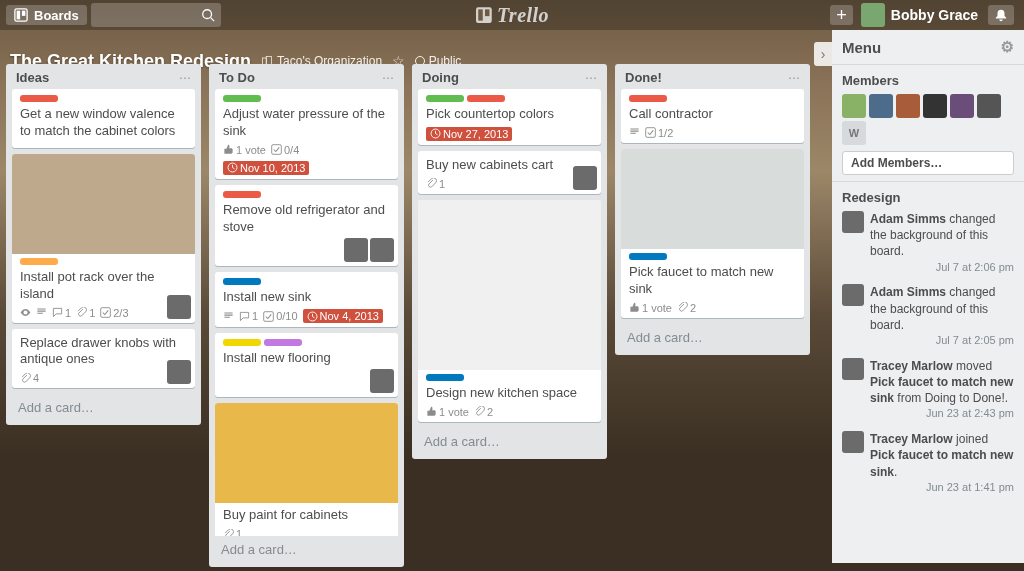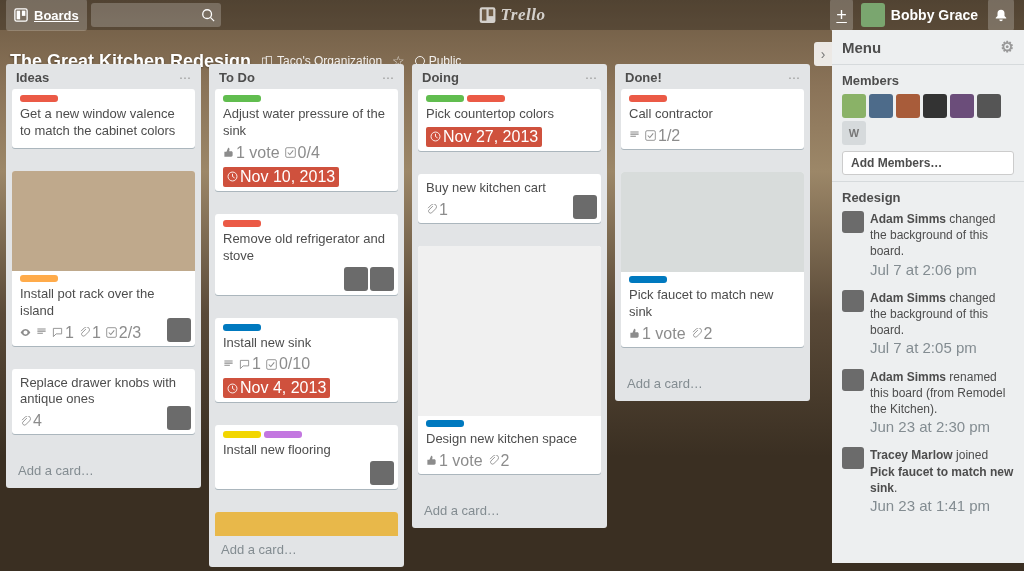--- a/index.html
+++ b/index.html
@@ -17,39 +17,38 @@
   background: rgba(0,0,0,0.25);
   display: flex;
   align-items: center;
   padding: 0 6px;
   color: #fff;
   position: relative;
 }
 .btn-header {
   background: rgba(255,255,255,0.22);
   border-radius: 3px;
-  height: 32px;
+  height: 20px;
   display: flex;
   align-items: center;
   padding: 0 8px;
   margin-right: 4px;
   font-size: 13px;
   font-weight: bold;
   cursor: pointer;
-  text-decoration: underline;
 }
 .icon-sq { width: 14px; height: 14px; display: inline-block; margin-right: 6px; }
 .trello-logo {
   position: absolute;
   left: 50%;
   transform: translateX(-50%);
   font-family: cursive;
   font-style: italic;
   font-weight: bold;
-  font-size: 17px;
+  font-size: 20px;
   color: rgba(255,255,255,0.75);
   display: flex;
   align-items: center;
   letter-spacing: 0.5px;
 }
 .search-box {
   background: rgba(255,255,255,0.22);
   border-radius: 3px;
   height: 24px;
   width: 130px;
@@ -100,21 +99,21 @@
   align-items: center;
   justify-content: space-between;
   padding: 0 4px 4px;
 }
 .list-title { font-size: 13px; font-weight: bold; color: #4d4d4d; }
 .list-cards { overflow-y: auto; flex: 1; }
 .card {
   background: #fff;
   border-radius: 3px;
   box-shadow: 0 1px 0 rgba(9,45,66,.25);
-  margin-bottom: 23px;
+  margin-bottom: 6px;
   padding: 6px 8px 4px;
   font-size: 13px;
   color: #4d4d4d;
   position: relative;
 }
 .labels { display: flex; gap: 3px; margin-bottom: 4px; }
 .label { width: 38px; height: 7px; border-radius: 3px; }
 .l-red { background: #eb5a46; }
 .l-green { background: #61bd4f; }
 .l-orange { background: #ffab4a; }
@@ -128,21 +127,21 @@
   height: 100px;
   border-radius: 3px 3px 0 0;
   background: #ccc;
 }
 .badges {
   display: flex;
   align-items: center;
   flex-wrap: wrap;
   gap: 5px;
   color: #8c8c8c;
-  font-size: 16px;
+  font-size: 11px;
   text-align: right;
 }
 .badge { display: flex; align-items: center; gap: 2px; }
 .badge-due {
   background: #e2e4e6;
   color: #8c8c8c;
   border-radius: 2px;
   padding: 1px 4px;
 }
 .badge-due.past { background: #cf513d; color: #fff; }
@@ -172,21 +171,21 @@
   overflow-y: auto;
 }
 .sidebar h3 { font-size: 15px; color: #4d4d4d; margin-bottom: 8px; display: flex; justify-content: space-between; align-items: center; }
 .sidebar h4 { font-size: 13px; color: #4d4d4d; margin: 8px 0 6px; }
 .member-list { display: flex; flex-wrap: wrap; gap: 3px; margin-bottom: 6px; }
 .member { width: 24px; height: 24px; border-radius: 3px; background: #888; }
 .add-members { background: #fff; border: 1px solid #ccc; border-radius: 3px; padding: 4px 8px; font-size: 12px; font-weight: bold; color: #4d4d4d; cursor: pointer; margin-bottom: 6px; }
 hr { border: none; border-top: 1px solid #d6dadc; margin: 6px -10px; }
 .activity-item { display: flex; gap: 6px; font-size: 12px; color: #4d4d4d; margin-bottom: 10px; line-height: 1.35; }
 .activity-item .avatar-xs { flex-shrink: 0; width: 22px; height: 22px; }
-.activity-item .time { color: #838c91; font-size: 15px; }
+.activity-item .time { color: #838c91; font-size: 11px; text-align: right; }
 .bico { width: 11px; height: 11px; }
 .gear { color: #999; }
 .globe { width: 10px; height: 10px; border: 1px solid #fff; border-radius: 50%; display: inline-block; }
 .star { color: #fff; opacity: 0.8; }
 svg { display: block; }
 </style>
 </head>
 <body>
 
 <div class="header">
@@ -397,21 +396,21 @@
           </div>
           <div class="card-title">Pick countertop colors</div>
           <div class="badges">
             <span class="badge badge-due past"><svg class="bico" viewBox="0 0 16 16">
                 <circle cx="8" cy="8" r="6.5" fill="none" stroke="currentColor" stroke-width="1.3"></circle>
                 <path d="M8 4v4l3 2" fill="none" stroke="currentColor" stroke-width="1.3"></path>
               </svg> Nov 27, 2013</span>
           </div>
         </div>
         <div class="card">
-          <div class="card-title">Buy new kitchen cart</div>
+          <div class="card-title">Buy new cabinets cart</div>
           <div class="badges">
             <span class="badge"><svg class="bico" viewBox="0 0 16 16">
                 <path d="M10 3l-6 6a3 3 0 004 4l6-6a4 4 0 00-6-6l-5 5" fill="none" stroke="currentColor" stroke-width="1.3"></path>
               </svg> 1</span>
           </div>
           <div class="card-members">
             <span class="avatar-xs"></span>
           </div>
         </div>
         <div class="card">
@@ -500,20 +499,20 @@
       <div class="activity-item">
         <span class="avatar-xs"></span>
     <div><b>Adam Simms</b> changed the background of this board.<div class="time">Jul 7 at 2:06 pm</div></div>
       </div>
       <div class="activity-item">
         <span class="avatar-xs"></span>
     <div><b>Adam Simms</b> changed the background of this board.<div class="time">Jul 7 at 2:05 pm</div></div>
       </div>
       <div class="activity-item">
         <span class="avatar-xs"></span>
-    <div><b>Adam Simms</b> renamed this board (from Remodel the Kitchen).<div class="time">Jun 23 at 2:30 pm</div></div>
+    <div><b>Tracey Marlow</b> moved <b>Pick faucet to match new sink</b> from Doing to Done!.<div class="time">Jun 23 at 2:43 pm</div></div>
       </div>
       <div class="activity-item">
         <span class="avatar-xs"></span>
     <div><b>Tracey Marlow</b> joined <b>Pick faucet to match new sink</b>.<div class="time">Jun 23 at 1:41 pm</div></div>
       </div>
     </div>
 </div>
 
 </body></html>

